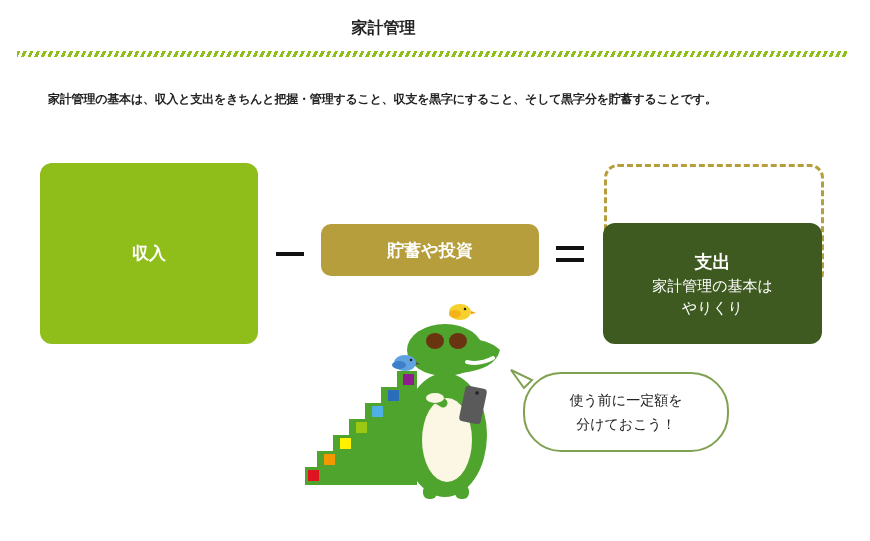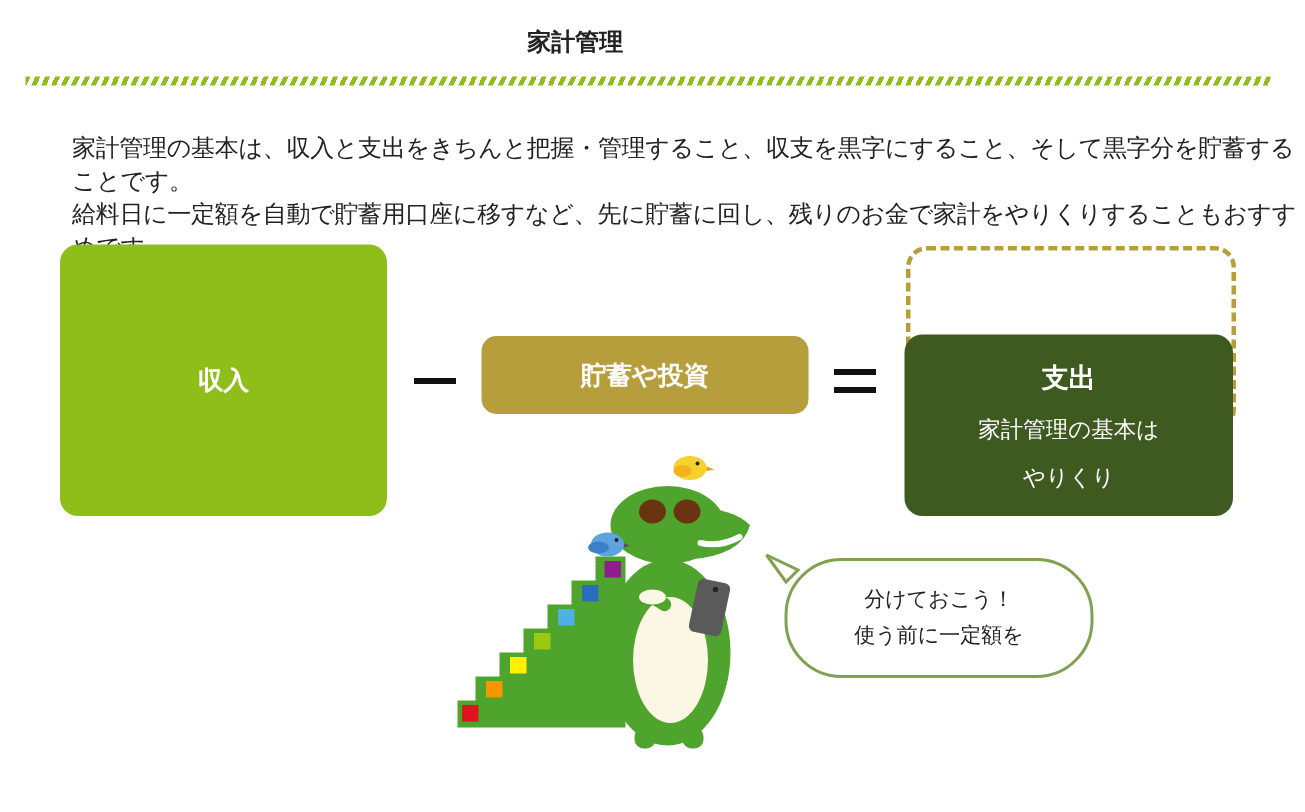--- a/index.html
+++ b/index.html
@@ -1,45 +1,44 @@
 <!DOCTYPE html>
 <html><head>
 <meta charset="utf-8">
 <style>
   html,body{margin:0;padding:0;background:#fff;}
   body{width:870px;height:541px;position:relative;overflow:hidden;font-family:"DejaVu Sans","Liberation Sans",sans-serif;color:#222;}
   .title{position:absolute;left:0;width:767px;top:18px;text-align:center;font-size:16px;font-weight:bold;color:#222;}
   .stripe{position:absolute;left:17px;top:51px;width:830px;height:6px;
     background:repeating-linear-gradient(115deg,#8fbd1a 0 3px,#ffffff 3px 6px);}
-  .desc{position:absolute;left:48px;top:88px;font-size:16px;font-weight:normal;line-height:22px;color:#222;letter-spacing:-0.2px;}
+  .desc{position:absolute;left:48px;top:88px;font-size:12px;font-weight:bold;line-height:22px;color:#222;letter-spacing:-0.2px;}
   .box{position:absolute;border-radius:12px;color:#fff;font-weight:bold;display:flex;align-items:center;justify-content:center;flex-direction:column;text-align:left;}
   .income{left:40px;top:163px;width:218px;height:181px;background:#8fbd1a;font-size:17px;}
   .savings{left:321px;top:224px;width:218px;height:52px;background:#b59e3b;font-size:17px;border-radius:10px;}
   .dashed{position:absolute;left:604px;top:164px;width:214px;height:120px;border:3px dashed #b59e3b;border-radius:14px;border-bottom:none;}
-  .expense{left:603px;top:223px;width:219px;height:121px;background:#3f5a20;gap:10px;}
+  .expense{left:603px;top:223px;width:219px;height:121px;background:#3f5a20;}
   .expense .t1{font-size:18px;font-weight:bold;}
   .expense .t2{font-size:15px;font-weight:normal;line-height:20px;margin-top:2px;}
   .op{position:absolute;background:#111;}
   .minus{left:276px;top:252px;width:28px;height:4px;}
   .eq1{left:556px;top:246px;width:28px;height:4px;}
   .eq2{left:556px;top:258px;width:28px;height:4px;}
   .bubble{position:absolute;left:523px;top:372px;width:202px;height:76px;border:2px solid #7fa150;border-radius:38px;background:#fff;
     display:flex;align-items:center;justify-content:center;text-align:center;font-size:14px;line-height:24px;color:#222;}
   .bubble-tail{position:absolute;left:510px;top:368px;width:24px;height:22px;}
   .mascot{position:absolute;left:295px;top:295px;width:210px;height:210px;}
 </style>
 </head>
 <body>
 
 <div class="title">家計管理</div>
 <div class="stripe"></div>
 
 <div class="desc">
   <div>家計管理の基本は、収入と支出をきちんと把握・管理すること、収支を黒字にすること、そして黒字分を貯蓄することです。</div>
-  <div>給料日に一定額を自動で貯蓄用口座に移すなど、先に貯蓄に回し、残りのお金で家計をやりくりすることもおすすめです。</div>
 </div>
 
 <div class="box income">
   <span>収入</span>
 </div>
 
 <div class="op minus"></div>
 
 <div class="box savings">
   <span>貯蓄や投資</span>
@@ -93,16 +92,16 @@
   <ellipse cx="104" cy="70" rx="7" ry="4" fill="#3e7fc9"></ellipse>
   <circle cx="116" cy="65" r="1.3" fill="#222"></circle>
   <polygon points="121,67 125,69 121,70" fill="#555"></polygon>
 </svg>
 
 <svg class="bubble-tail" viewBox="0 0 24 22">
   <path d="M1 2 L22 12 L14 20 Z" fill="#fff" stroke="#7fa150" stroke-width="2"></path>
 </svg>
 <div class="bubble">
   <div>
+    <div>使う前に一定額を</div>
     <div>分けておこう！</div>
-    <div>使う前に一定額を</div>
   </div>
 </div>
 
 </body></html>

